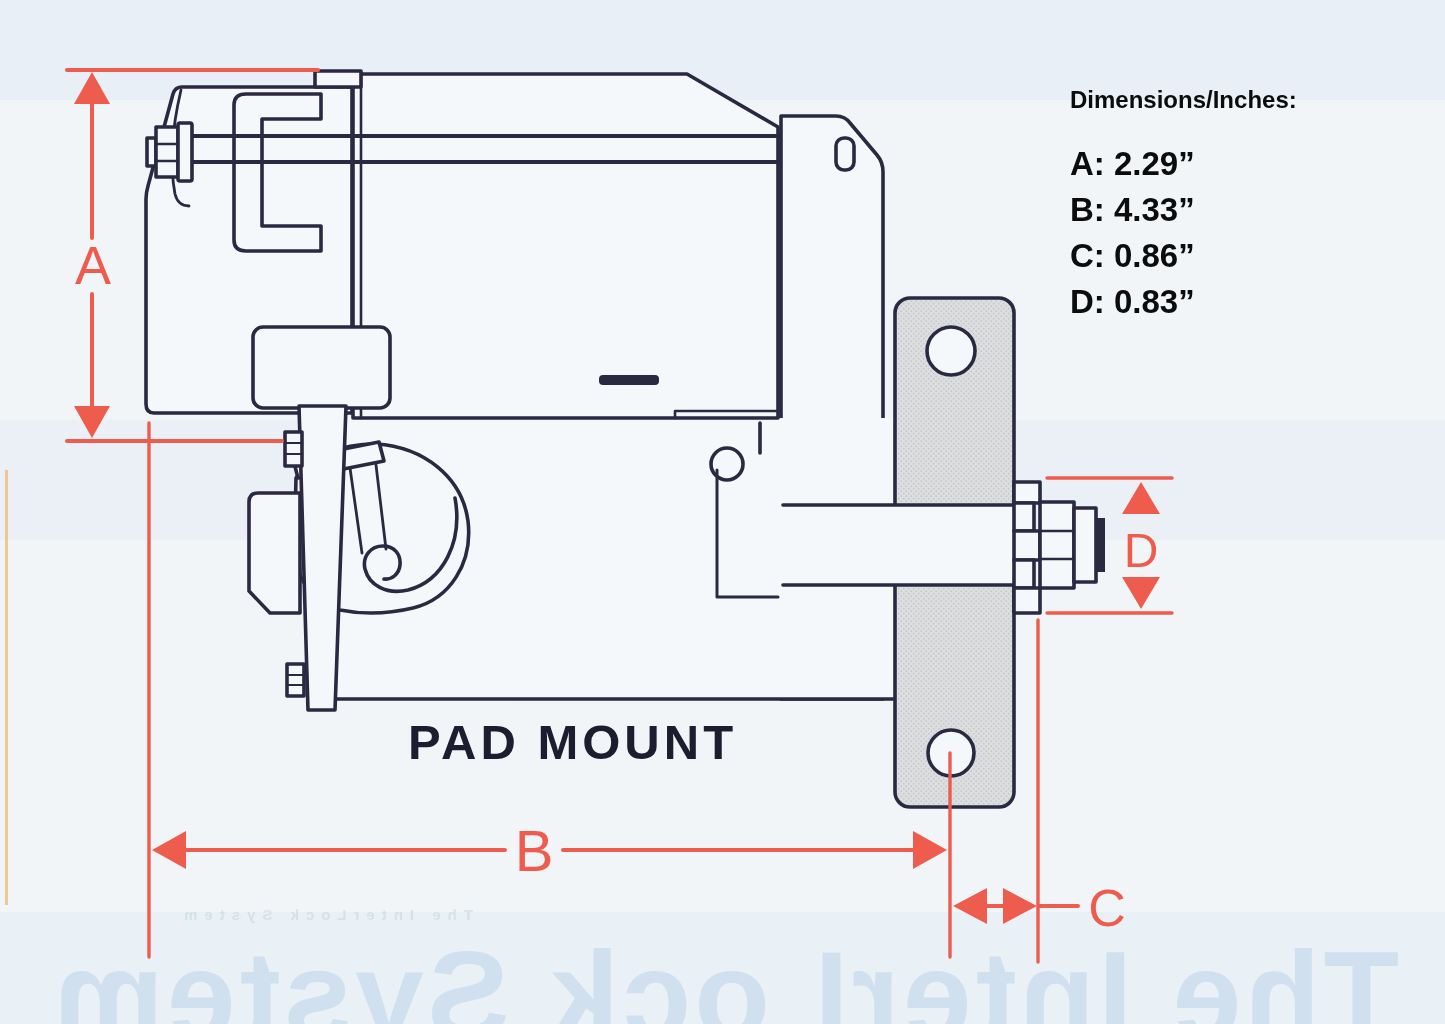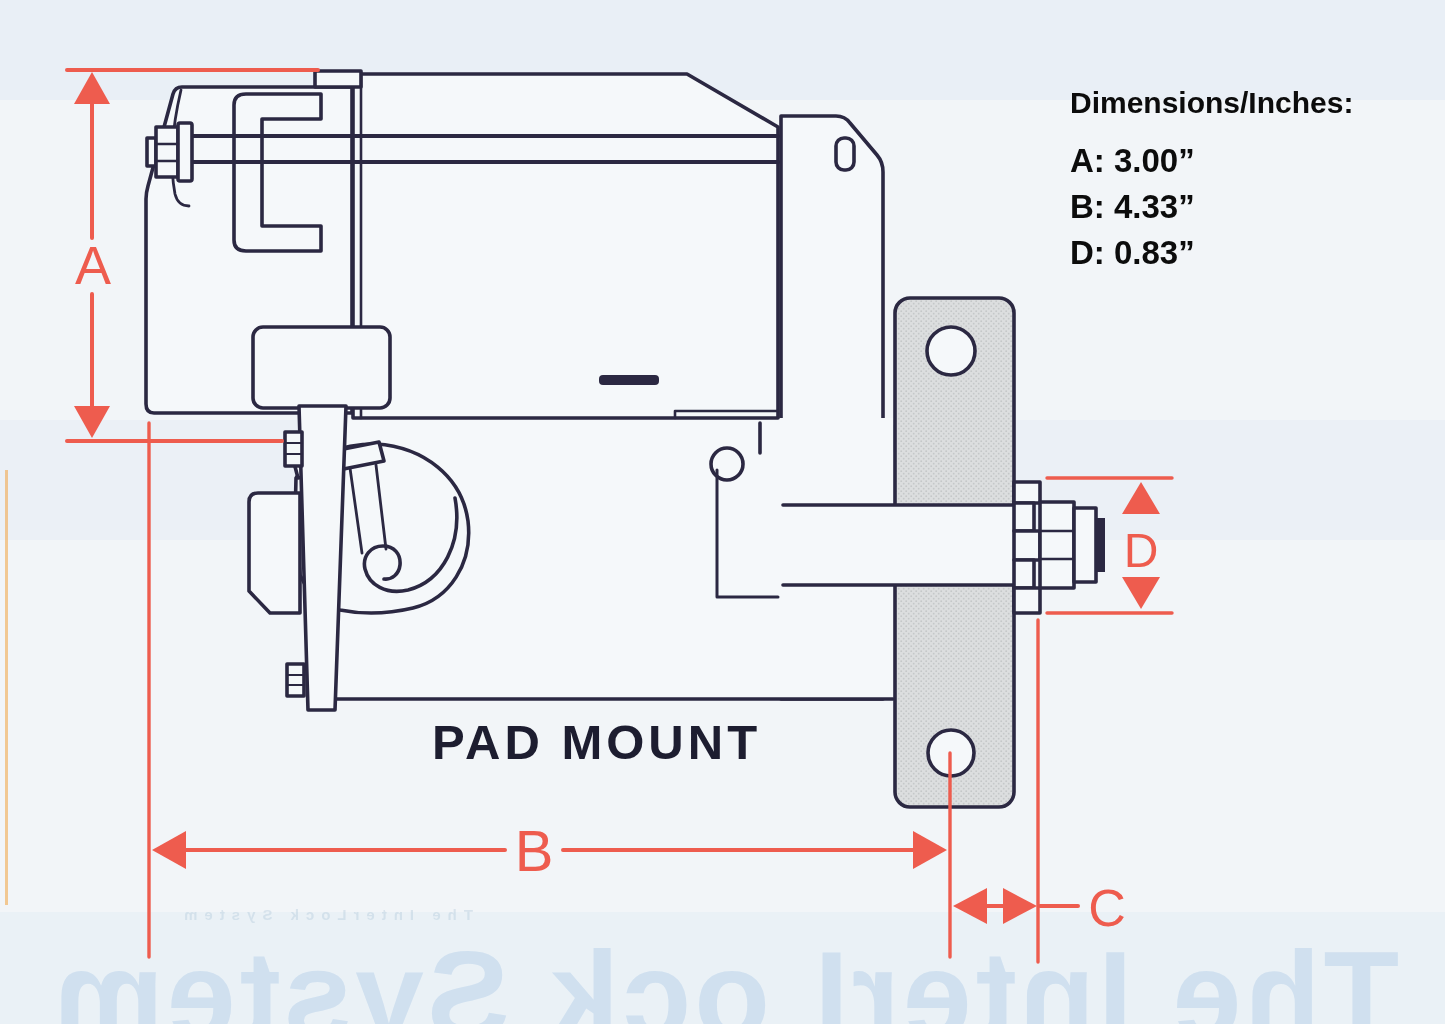--- a/index.html
+++ b/index.html
@@ -12,25 +12,25 @@
   .band.b1{top:0;height:100px;opacity:.38;}
   .band.b2{top:420px;height:120px;opacity:.30;}
   .band.b3{top:912px;height:112px;opacity:.28;}
   .edge-line{position:absolute;left:5px;top:470px;width:3px;height:435px;background:#f2a23e;opacity:.55;}
   .wm{position:absolute;transform:scaleX(-1);font-weight:bold;pointer-events:none;white-space:nowrap;}
   .wm-bottom{left:-25px;top:924px;width:1500px;text-align:center;font-size:124px;color:#c9dcee;opacity:.78;letter-spacing:3px;}
   .wm-mid{left:775px;top:404px;width:235px;font-size:52px;color:#b9d0e2;opacity:.38;}
   .wm-small{left:15px;top:906px;width:620px;font-size:15px;color:#b9cede;opacity:.45;text-align:center;letter-spacing:7px;}
   .drawing-svg{position:absolute;left:0;top:0;}
   .pad-caption{
-    position:absolute;left:432px;top:714px;width:360px;
+    position:absolute;left:408px;top:714px;width:360px;
     font-size:49px;font-weight:bold;letter-spacing:4px;color:#1d1d30;white-space:nowrap;
   }
   .dims{position:absolute;left:1070px;top:86px;color:#0c0c0c;}
-  .dims .t{font-size:30px;font-weight:bold;margin-bottom:18px;white-space:nowrap;}
+  .dims .t{font-size:24px;font-weight:bold;margin-bottom:27px;white-space:nowrap;}
   .dims .r{font-size:33px;font-weight:bold;line-height:46px;white-space:nowrap;}
 </style>
 </head>
 <body>
 
 <div class="stage">
 
   <div class="band b1"></div>
   <div class="band b2"></div>
   <div class="band b3"></div>
@@ -177,18 +177,19 @@
         <path d="M 1141,609 L 1122,577 L 1160,577 Z" fill="#ee5c4e" stroke="none"></path>
         <text x="1141" y="567" text-anchor="middle" font-size="48" fill="#ee5c4e" stroke="none">D</text>
       </g>
     </g>
   </svg>
 
   <div class="pad-caption">PAD MOUNT</div>
 
   <div class="dims">
     <div class="t">Dimensions/Inches:</div>
-    <div class="r">A: 3.00”</div>
+    <div class="r">A: 2.29”</div>
     <div class="r">B: 4.33”</div>
+    <div class="r">C: 0.86”</div>
     <div class="r">D: 0.83”</div>
   </div>
 
 </div>
 
 </body></html>

